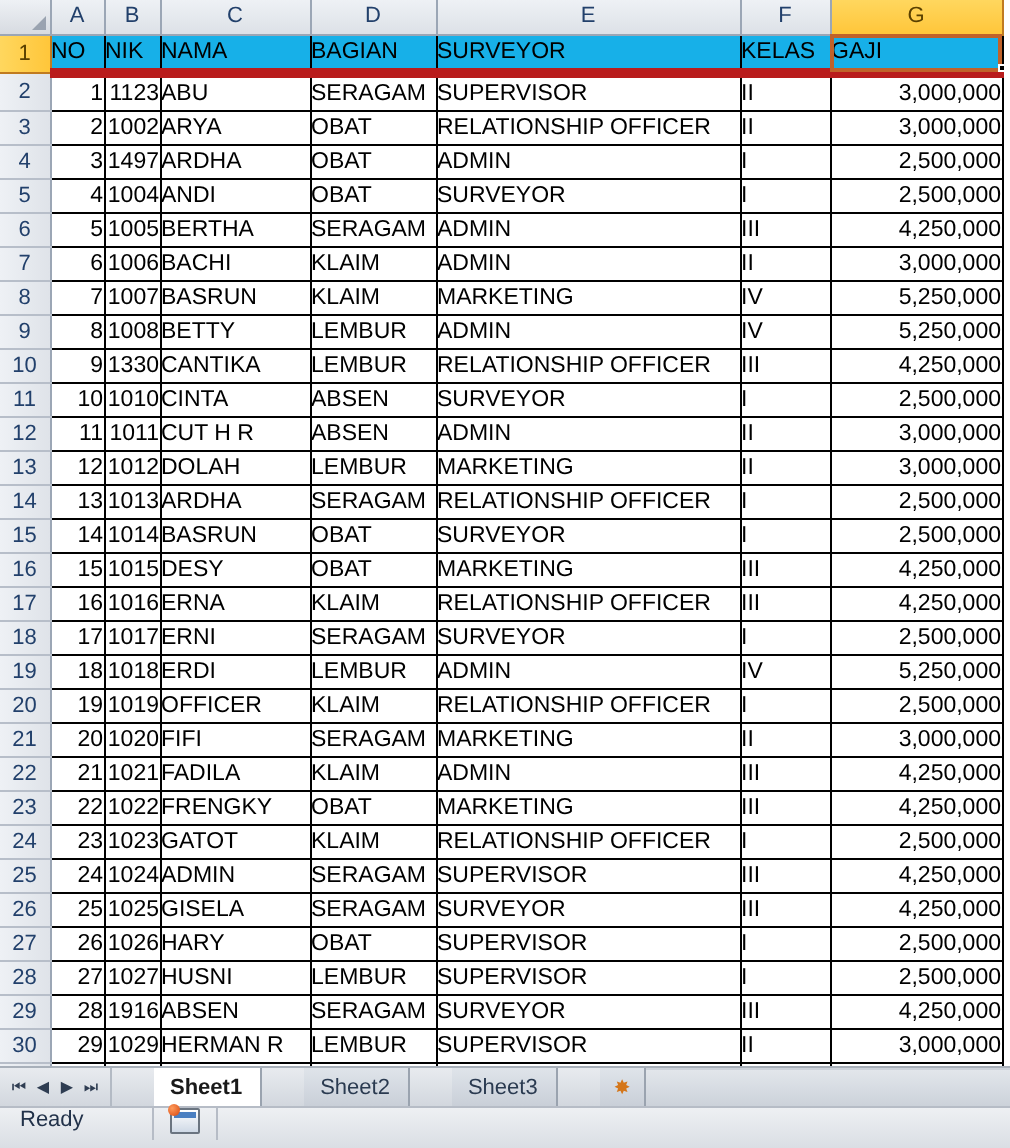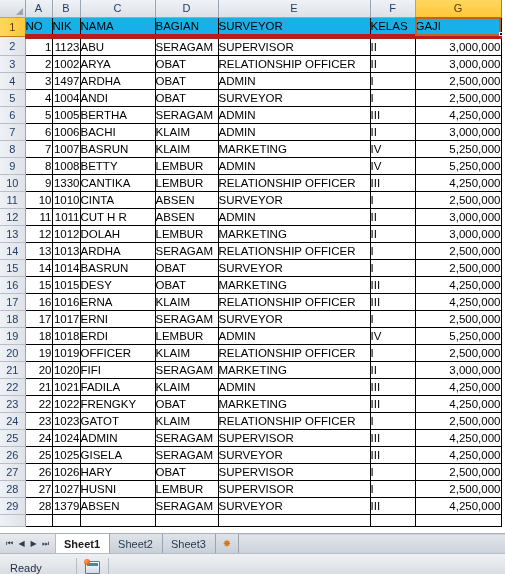--- a/index.html
+++ b/index.html
@@ -143,38 +143,39 @@
   .tabs { display: flex; align-items: stretch; }
   .tab {
     display: flex; align-items: center;
     padding: 0 9px 0 8px;
     font-size: 11px;
     color: #2a3a50;
     border-right: 1px solid #9aa3af;
     background: linear-gradient(to bottom, #dfe4ea 0%, #c9cfd8 100%);
     transform: skewX(0deg);
     position: relative;
+    margin-left: 21px;
   }
   .tab.active {
     background: #ffffff;
     font-weight: bold;
     color: #1a1a1a;
     border-right: 1px solid #9aa3af;
   }
   .tab.newsheet { padding: 0 7px; }
   .tab.newsheet .ns-icon { font-size: 10px; color: #d4761a; }
   .tabgap { flex: 1 1 auto; background: linear-gradient(to bottom, #e2e6eb 0%, #ccd2da 100%); border-top: 1px solid transparent; }
 
   
   .statusbar {
     flex: 1 1 auto;
     background: linear-gradient(to bottom, #eef0f3 0%, #dadee4 100%);
     border-top: 1px solid #b6bcc6;
     display: flex;
-    align-items: flex-end;
+    align-items: flex-start;
     padding-left: 10px;
   }
   .status-text { font-size: 11px; color: #22324a; min-width: 58px; }
   .status-sep { width: 1px; height: 16px; background: #b6bcc6; margin: 0 8px; }
   .rec-icon {
     width: 15px; height: 13px;
     border: 1px solid #6a7480;
     background: linear-gradient(to bottom, #ffffff 0%, #cfd9e6 100%);
     position: relative;
     border-radius: 1px;
@@ -497,26 +498,36 @@
             <td class="cell num">1027</td>
             <td class="cell txt">HUSNI</td>
             <td class="cell txt">LEMBUR</td>
             <td class="cell txt">SUPERVISOR</td>
             <td class="cell txt">I</td>
             <td class="cell num">2,500,000</td>
           </tr>
           <tr>
             <td class="rowhdr">29</td>
             <td class="cell num first">28</td>
-            <td class="cell num">1379</td>
+            <td class="cell num">1916</td>
             <td class="cell txt">ABSEN</td>
             <td class="cell txt">SERAGAM</td>
             <td class="cell txt">SURVEYOR</td>
             <td class="cell txt">III</td>
             <td class="cell num">4,250,000</td>
+          </tr>
+          <tr>
+            <td class="rowhdr">30</td>
+            <td class="cell num first">29</td>
+            <td class="cell num">1029</td>
+            <td class="cell txt">HERMAN R</td>
+            <td class="cell txt">LEMBUR</td>
+            <td class="cell txt">SUPERVISOR</td>
+            <td class="cell txt">II</td>
+            <td class="cell num">3,000,000</td>
           </tr>
           <tr>
             <td class="rowhdr partial"></td>
             <td class="empty first"></td>
             <td class="empty"></td>
             <td class="empty"></td>
             <td class="empty"></td>
             <td class="empty"></td>
             <td class="empty"></td>
             <td class="empty"></td>

